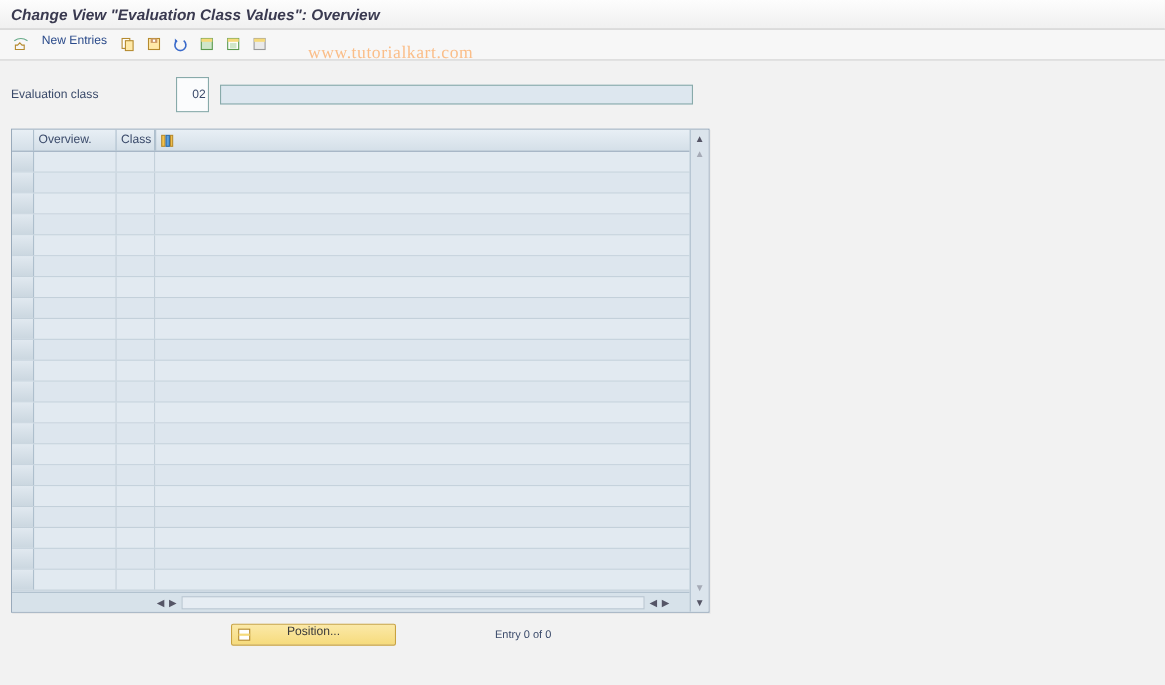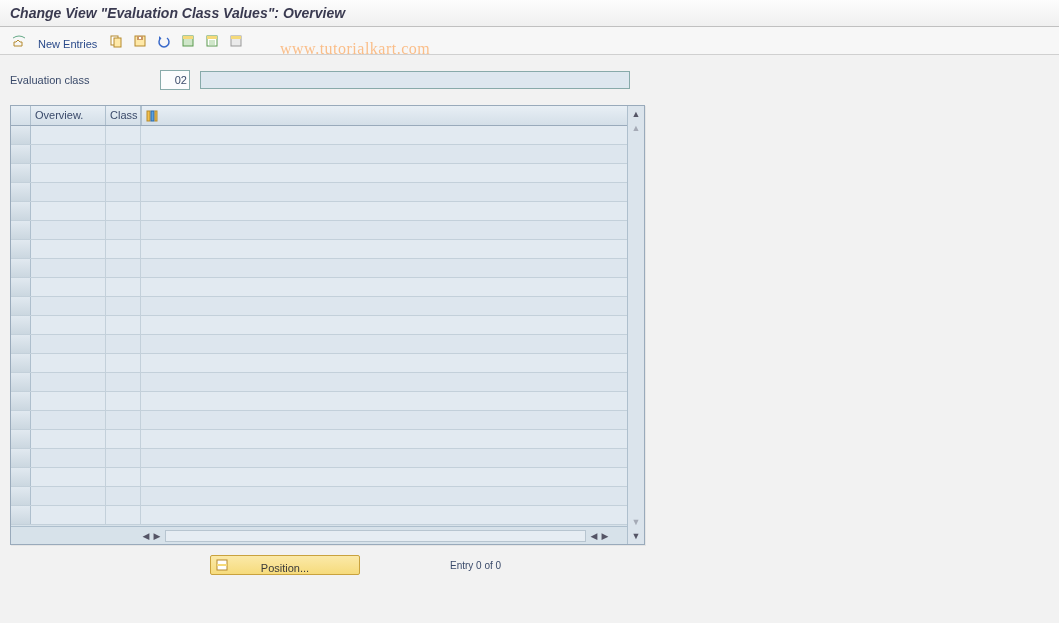--- a/index.html
+++ b/index.html
@@ -19,21 +19,21 @@
       padding: 5px 10px;
     }
     .title-bar h1 {
       font-size: 14px;
       font-style: italic;
       font-weight: bold;
       color: #3a3a50;
     }
     .toolbar {
       display: flex;
-      align-items: flex-end;
+      align-items: flex-start;
       gap: 6px;
       padding: 4px 10px;
       background: #f7f7f7;
       border-bottom: 1px solid #d0d0d0;
       height: 28px;
       position: relative;
     }
     .toolbar .icon-btn {
       width: 18px;
       height: 18px;
@@ -66,21 +66,21 @@
       align-items: center;
       gap: 10px;
       margin-bottom: 15px;
     }
     .field-row label {
       width: 140px;
       color: #3a4a6a;
     }
     .small-input {
       width: 30px;
-      height: 20px;
+      height: 32px;
       border: 1px solid #8aa;
       background: #fbfcfd;
       font-size: 11px;
       text-align: right;
       padding-right: 2px;
       color: #3a4a6a;
     }
     .wide-input {
       width: 430px;
       height: 18px;
@@ -173,21 +173,21 @@
     }
     .footer-row {
       display: flex;
       align-items: center;
       margin-top: 10px;
       padding-left: 200px;
       gap: 90px;
     }
     .position-btn {
       display: inline-flex;
-      align-items: flex-end;
+      align-items: flex-start;
       gap: 8px;
       width: 150px;
       height: 20px;
       background: linear-gradient(to bottom, #fbe9a8 0%, #f6db7c 100%);
       border: 1px solid #c9a23e;
       border-radius: 2px;
       justify-content: center;
       color: #3a3a3a;
       font-size: 11px;
       cursor: pointer;

